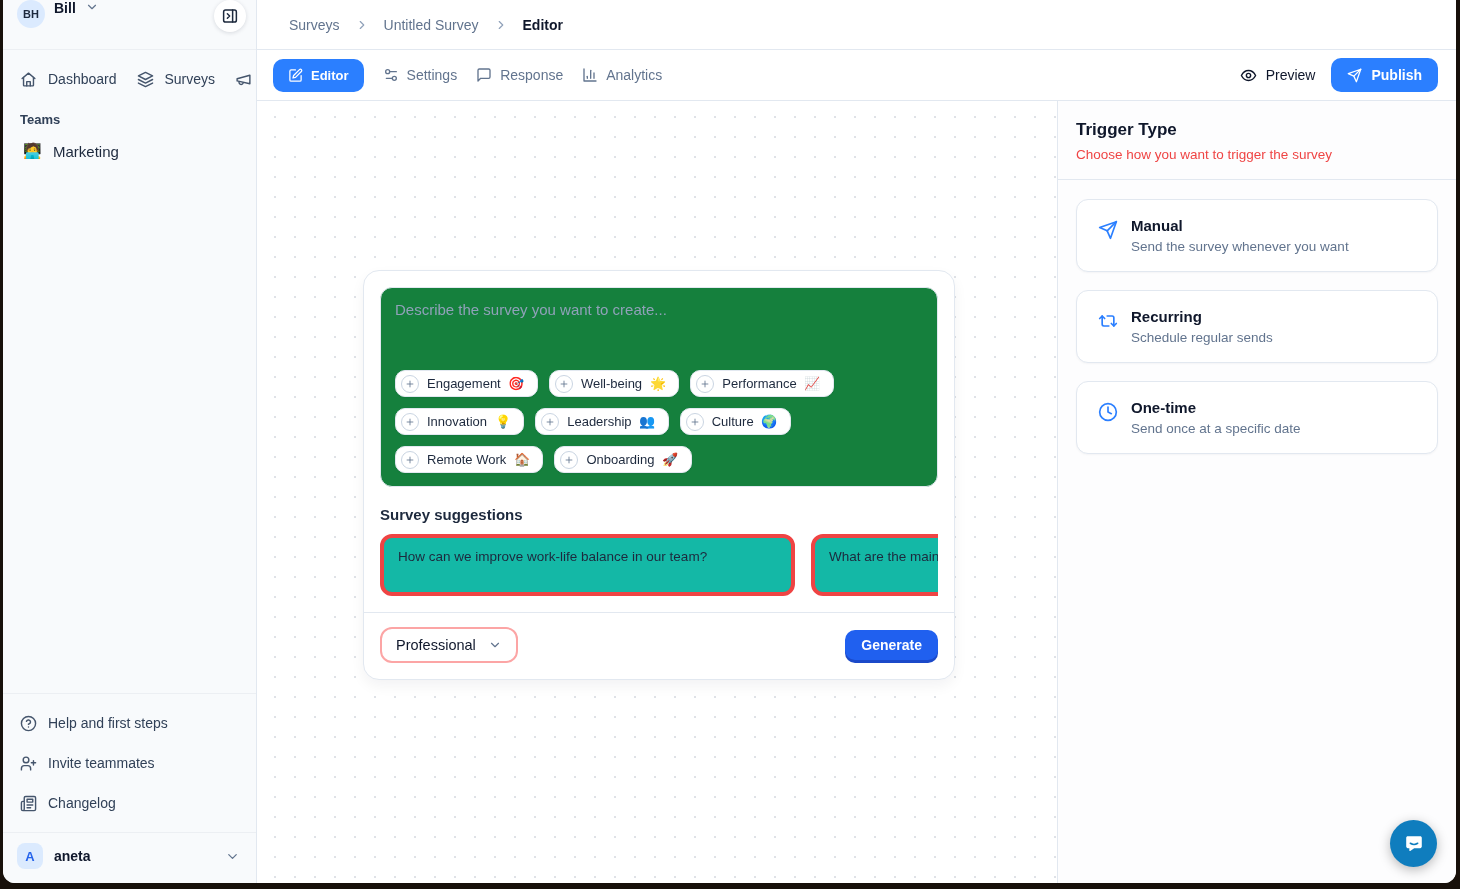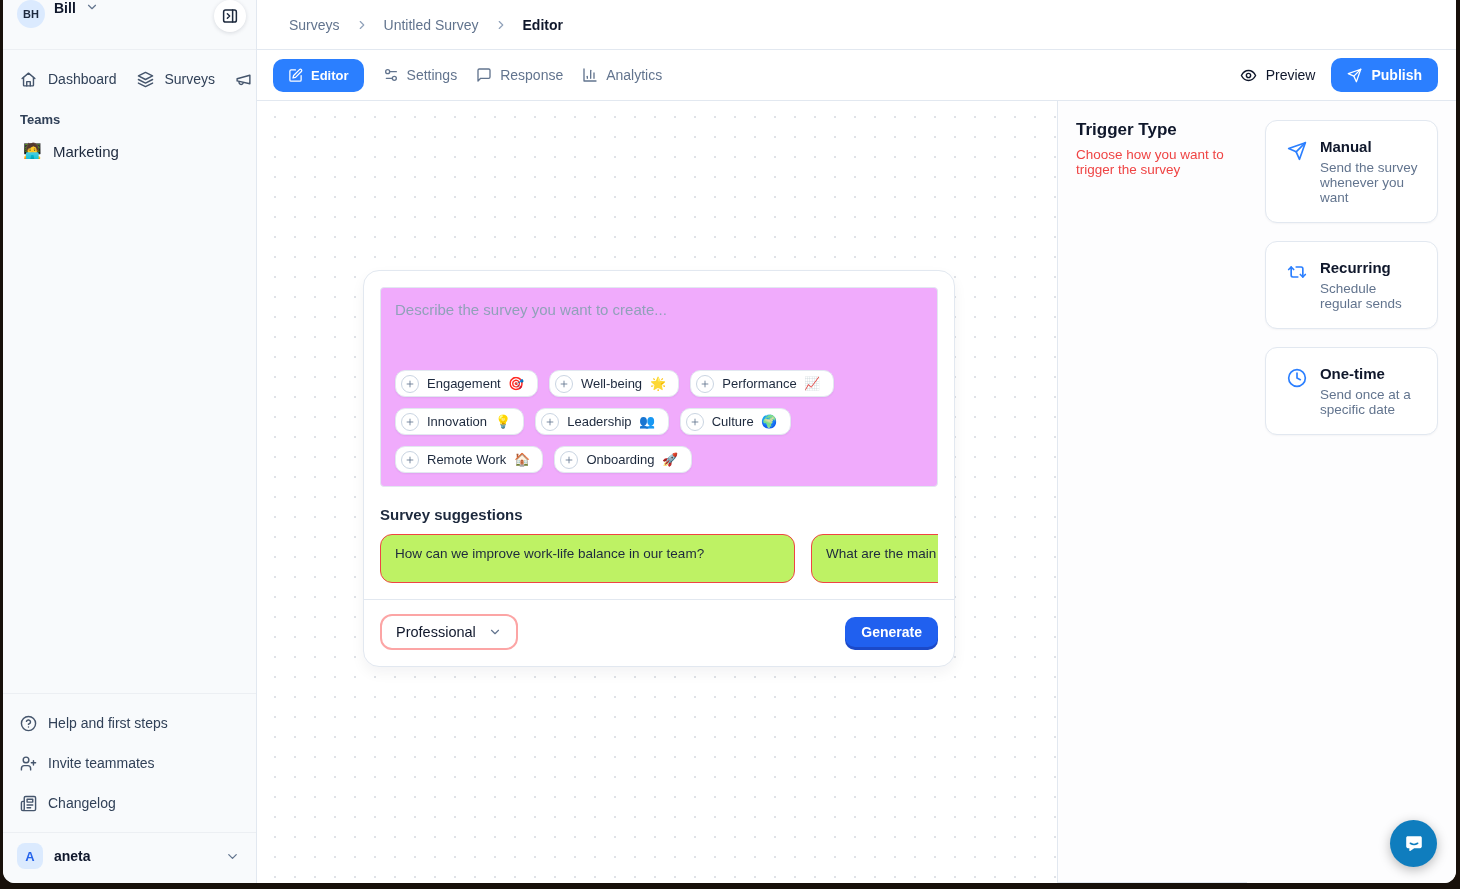--- a/index.html
+++ b/index.html
@@ -56,35 +56,35 @@
   .content { flex: 1; display: flex; min-height: 0; }
   .canvas {
     flex: 1; position: relative; background-color: #fff;
     background-image: radial-gradient(circle, #dfe2e7 1.1px, transparent 1.1px);
     background-size: 20px 20px; background-position: 8px 6px;
   }
 
   
   .composer { position: absolute; left: 106px; top: 169px; width: 592px; background: #fff; border: 1px solid #e2e8f0; border-radius: 16px; box-shadow: 0 6px 14px rgba(15,23,43,.05); }
   .composer-body { padding: 16px 16px 0; }
-  .prompt-box { border: 1px solid #e2e8f0; border-radius: 4px; background: #f0abfc; min-height: 200px; display: flex; flex-direction: column; padding: 13px 14px 13px; }
+  .prompt-box { border: 1px solid #e2e8f0; border-radius: 12px; background: #15803d; min-height: 200px; display: flex; flex-direction: column; padding: 13px 14px 13px; }
   .prompt-input { border: none; outline: none; resize: none; flex: 1; font-family: "Liberation Sans", sans-serif; font-size: 15px; color: #0f172b; background: transparent; }
   .prompt-input::placeholder { color: #90a1b9; }
   .chips { display: flex; flex-wrap: wrap; gap: 11px; padding-top: 10px; }
   .chip { display: flex; align-items: center; gap: 8px; height: 27px; border: 1px solid #e2e8f0; border-radius: 10px; background: #fff; padding: 0 12px 0 5px; font-size: 13px; color: #1d293d; box-shadow: 0 1px 2px rgba(15,23,43,.06); cursor: pointer; font-family: inherit; }
   .chip-plus { width: 18px; height: 18px; border: 1px solid #cad5e2; border-radius: 50%; display: flex; align-items: center; justify-content: center; color: #62748e; flex: none; }
   .sugg-title { font-size: 15px; font-weight: 600; color: #1d293d; margin: 19px 0 11px; }
   .sugg-row { display: flex; gap: 16px; overflow: hidden; }
-  .sugg-card { flex: 0 0 415px; height: 49px; border: 1px solid #ef4444; border-radius: 12px; background: #bef264; padding: 11px 14px; font-size: 13.5px; color: #1d293d; cursor: pointer; overflow: hidden; white-space: nowrap; }
+  .sugg-card { flex: 0 0 415px; height: 62px; border: 4px solid #ef4444; border-radius: 12px; background: #14b8a6; padding: 11px 14px; font-size: 13.5px; color: #1d293d; cursor: pointer; overflow: hidden; white-space: nowrap; }
   .composer-footer { border-top: 1px solid #e2e8f0; margin-top: 16px; display: flex; align-items: center; justify-content: space-between; padding: 14px 16px 16px; }
   .tone-select { display: flex; align-items: center; gap: 12px; border: 2px solid #fca5a5; border-radius: 12px; background: #fff; padding: 12px 14px; height: 36px; font-size: 14.5px; color: #0f172b; cursor: pointer; font-family: Liberation Sans, sans-serif; }
   .generate-btn { background: #2060ef; color: #fff; font-size: 14px; font-weight: 600; border: none; border-radius: 10px; padding: 0 16px; height: 30px; box-shadow: 0 3px 0 #1b49c9; cursor: pointer; font-family: inherit; }
 
   
-  .panel { width: 399px; flex: none; border-left: 1px solid #e2e8f0; background: #fdfdfe; display: flex; flex-direction: row; }
+  .panel { width: 399px; flex: none; border-left: 1px solid #e2e8f0; background: #fdfdfe; display: flex; flex-direction: column; }
   .panel-header { padding: 19px 18px 17px; border-bottom: 1px solid #e2e8f0; }
   .panel-title { font-size: 17px; font-weight: 700; color: #0f172b; margin-bottom: 7px; }
   .panel-sub { font-size: 13.5px; color: #ef4444; }
   .options { padding: 19px 18px; display: flex; flex-direction: column; gap: 18px; }
   .option { border: 1px solid #e2e8f0; border-radius: 12px; background: #fff; padding: 17px 16px 17px 21px; display: flex; gap: 13px; box-shadow: 0 1px 2px rgba(15,23,43,.04); cursor: pointer; }
   .option-icon { color: #2b7fff; margin-top: 3px; flex: none; }
   .option-title { font-size: 15px; font-weight: 600; color: #0f172b; margin-bottom: 5px; }
   .option-desc { font-size: 13.5px; color: #62748e; }
 
   

